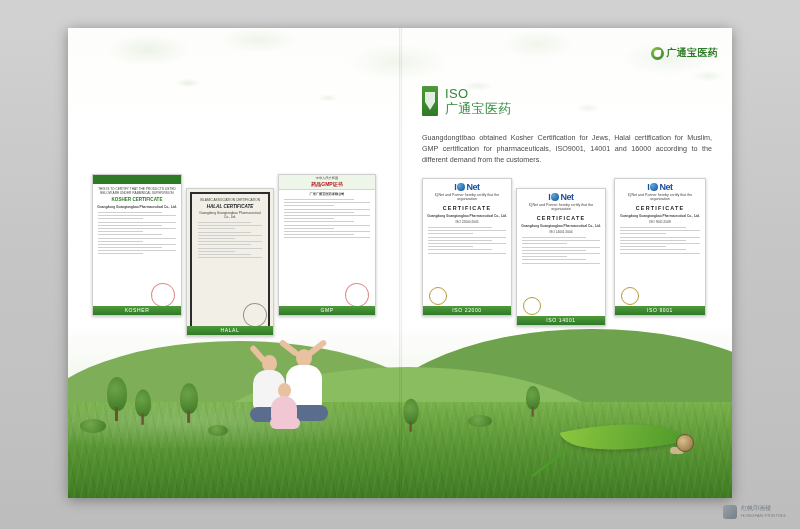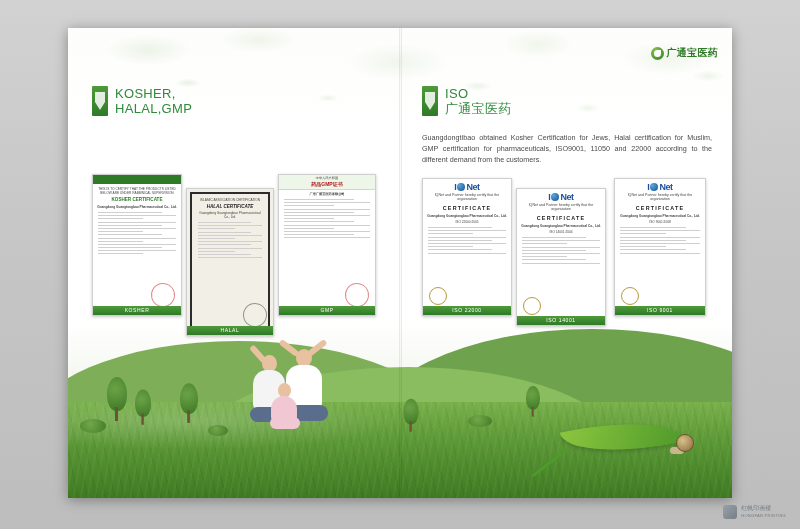--- a/index.html
+++ b/index.html
@@ -313,27 +313,20 @@
 <body>
 
 <div id="photo">
 
   <div id="spread">
 
     <div class="leafpattern"></div>
 
     <div class="page left">
 
-      <div class="titleblock" style="left:24px; top:58px;">
-        <div class="title-mark"></div>
-        <div class="title-text">
-          <span>KOSHER,</span>
-          <span class="l2">HALAL,GMP</span>
-        </div>
-      </div>
 
 
       <div class="cert" style="left:24px; top:146px; width:88px; height:140px;">
         <div class="kosher-band"></div>
         <div class="cert-inner" style="padding-top:12px;">
           <div class="ctop">THIS IS TO CERTIFY THAT THE PRODUCTS LISTED BELOW ARE UNDER RABBINICAL SUPERVISION</div>
           <div class="chead" style="color:#2f7a27;">KOSHER CERTIFICATE</div>
           <div class="ctop" style="margin-top:3px;font-weight:bold;">Guangdong Guangtongbao Pharmaceutical Co., Ltd.</div>
           <div class="lines">
             <i class="m"></i>
@@ -417,21 +410,21 @@
       </div>
 
       <div class="titleblock" style="left:20px; top:58px;">
         <div class="title-mark"></div>
         <div class="title-text">
           <span>ISO</span>
           <span class="l2">广通宝医药</span>
         </div>
       </div>
 
-      <div class="bodytext" style="left:20px; top:104px; width:290px;">Guangdongtibao obtained Kosher Certification for Jews, Halal certification for Muslim, GMP certification for pharmaceuticals, ISO9001, 11050 and 22000 according to the different demand from the customers.</div>
+      <div class="bodytext" style="left:20px; top:104px; width:290px;">Guangdongtibao obtained Kosher Certification for Jews, Halal certification for Muslim, GMP certification for pharmaceuticals, ISO9001, 14001 and 16000 according to the different demand from the customers.</div>
 
       <div class="cert" style="left:20px; top:150px; width:88px; height:136px;">
         <div class="cert-inner">
           <div class="iqnet-logo">I<span class="ball"></span>Net</div>
           <div class="iqnet-sub">IQNet and Partner hereby certify that the organization</div>
           <div class="cert-word">CERTIFICATE</div>
           <div class="ctop" style="margin-top:3px;font-weight:bold;">Guangdong Guangtongbao Pharmaceutical Co., Ltd.</div>
           <div class="ctop" style="margin-top:2px;">ISO 22000:2005</div>
           <div class="lines">
             <i class="m"></i>

